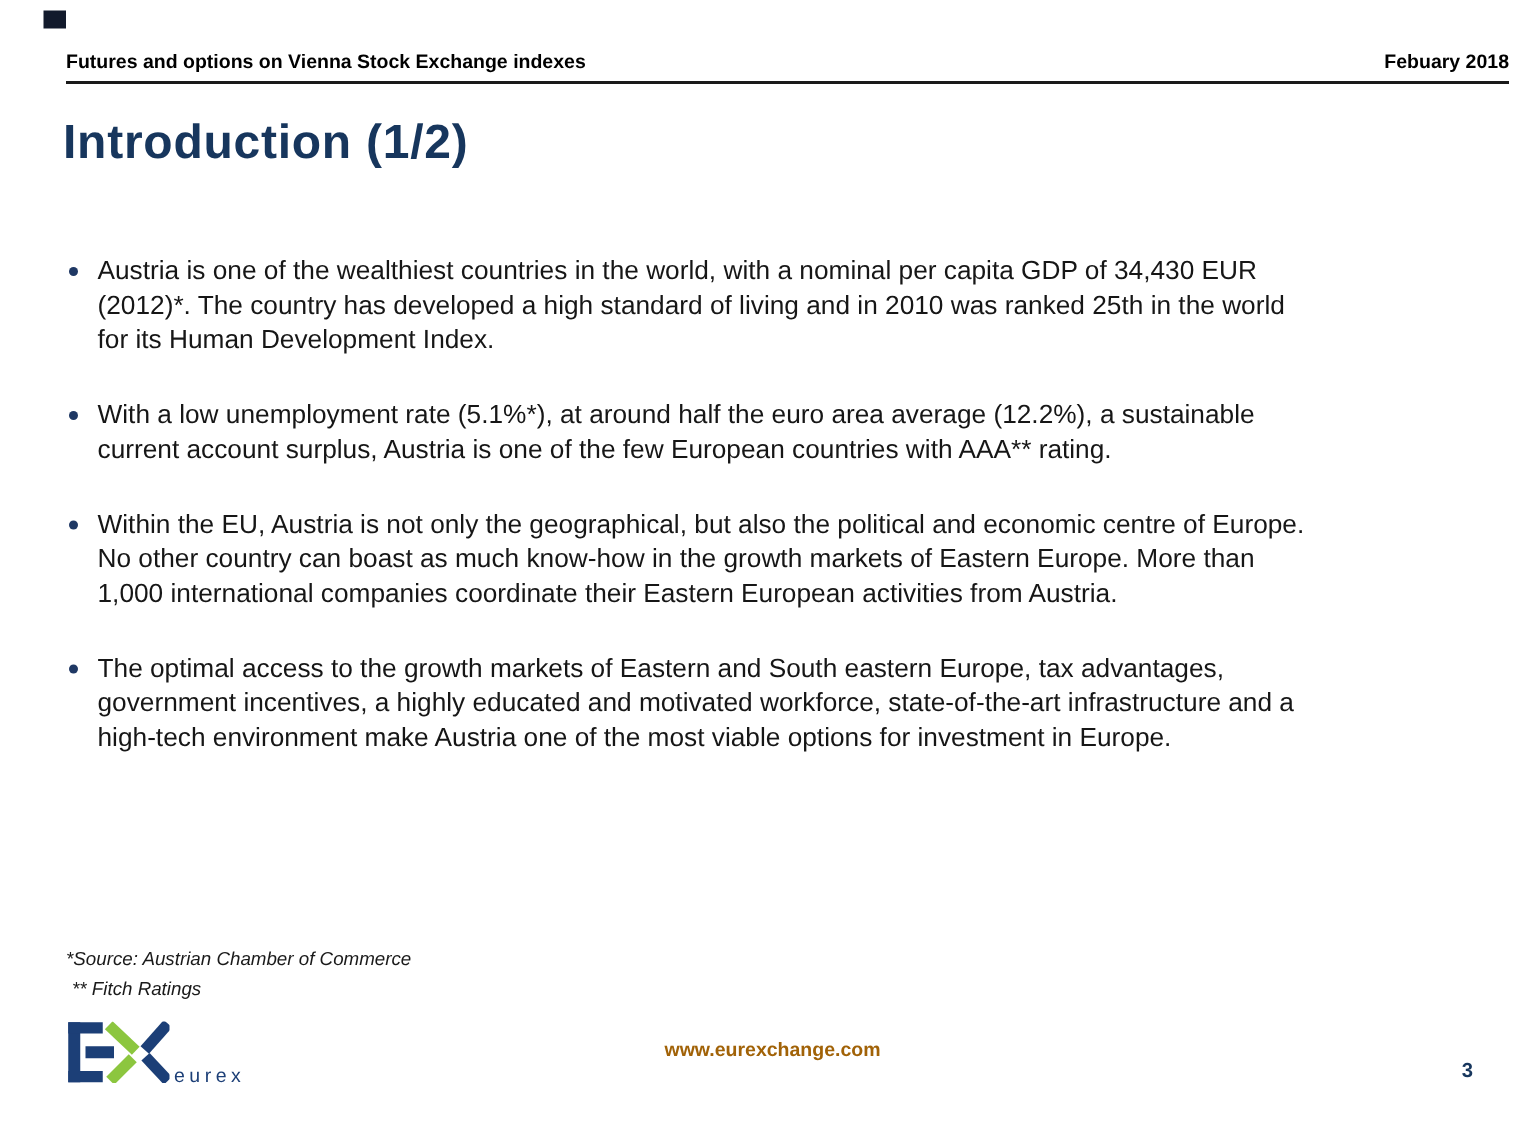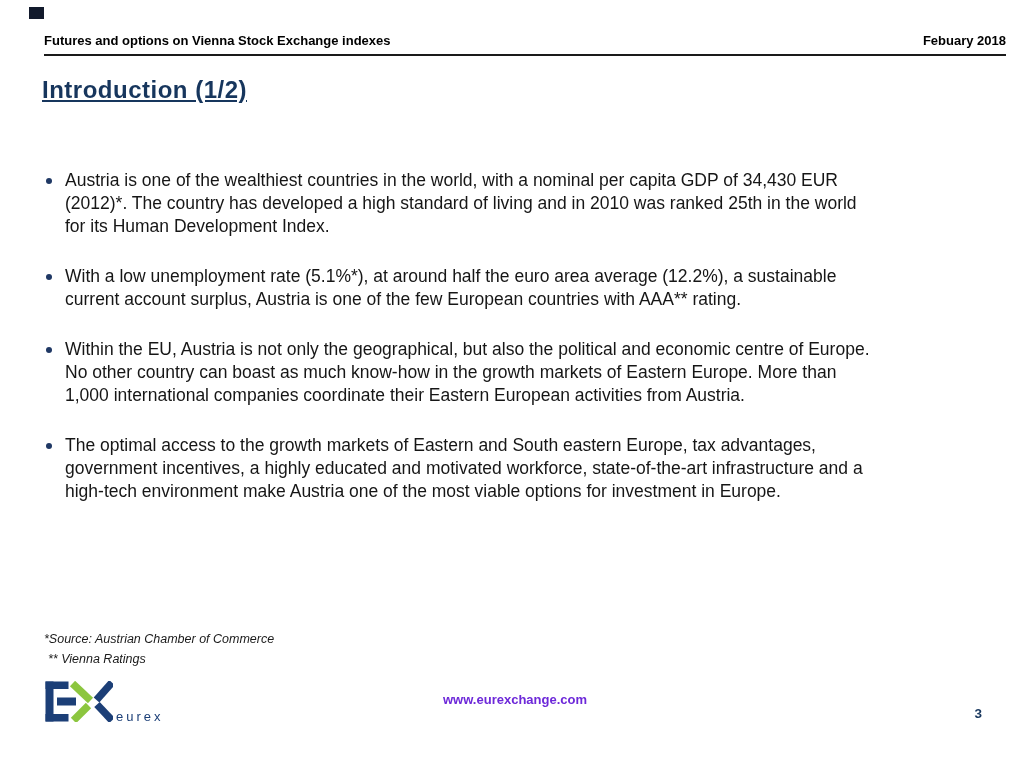--- a/index.html
+++ b/index.html
@@ -42,25 +42,24 @@
     top: 54px;
     width: 962px;
     height: 2px;
     background: #1a1a1a;
   }
   .slide-title {
     position: absolute;
     left: 42px;
     top: 76px;
     margin: 0;
-    font-size: 24px;
+    font-size: 32px;
     font-weight: bold;
     letter-spacing: 0.5px;
     color: #17365d;
-    text-decoration: underline;
   }
   .bullets {
     position: absolute;
     left: 44px;
     top: 169px;
     width: 952px;
     margin: 0;
     padding: 0;
     list-style: none;
   }
@@ -114,21 +113,21 @@
     font-weight: normal;
     letter-spacing: 3px;
     color: #1c3f77;
   }
   .footer-url {
     position: absolute;
     left: 443px;
     top: 692px;
     font-size: 13px;
     font-weight: bold;
-    color: #6d28d9;
+    color: #a16207;
     text-decoration: none;
   }
   .page-number {
     position: absolute;
     right: 42px;
     top: 706px;
     font-size: 13.5px;
     font-weight: bold;
     color: #17365d;
   }
@@ -169,21 +168,21 @@
       <li>
         <span class="dot"></span>
         <span class="btext">The optimal access to the growth markets of Eastern and South eastern Europe, tax advantages,
 government incentives, a highly educated and motivated workforce, state-of-the-art infrastructure and a
 high-tech environment make Austria one of the most viable options for investment in Europe.</span>
       </li>
     </ul>
 
   <div class="footnotes">
     <div class="footnote-source">*Source: Austrian Chamber of Commerce</div>
-    <div class="footnote-fitch">** Vienna Ratings</div>
+    <div class="footnote-fitch">** Fitch Ratings</div>
   </div>
 
   <div class="logo">
     <svg width="68" height="41" viewBox="0 0 68 41" xmlns="http://www.w3.org/2000/svg">
 
       <rect x="0.5" y="0.5" width="8" height="40" fill="#1c3f77"></rect>
       <rect x="0.5" y="0.5" width="23" height="7.5" fill="#1c3f77"></rect>
       <rect x="0.5" y="33" width="23" height="7.5" fill="#1c3f77"></rect>
       <rect x="12" y="16.5" width="19" height="8" fill="#1c3f77"></rect>
 

